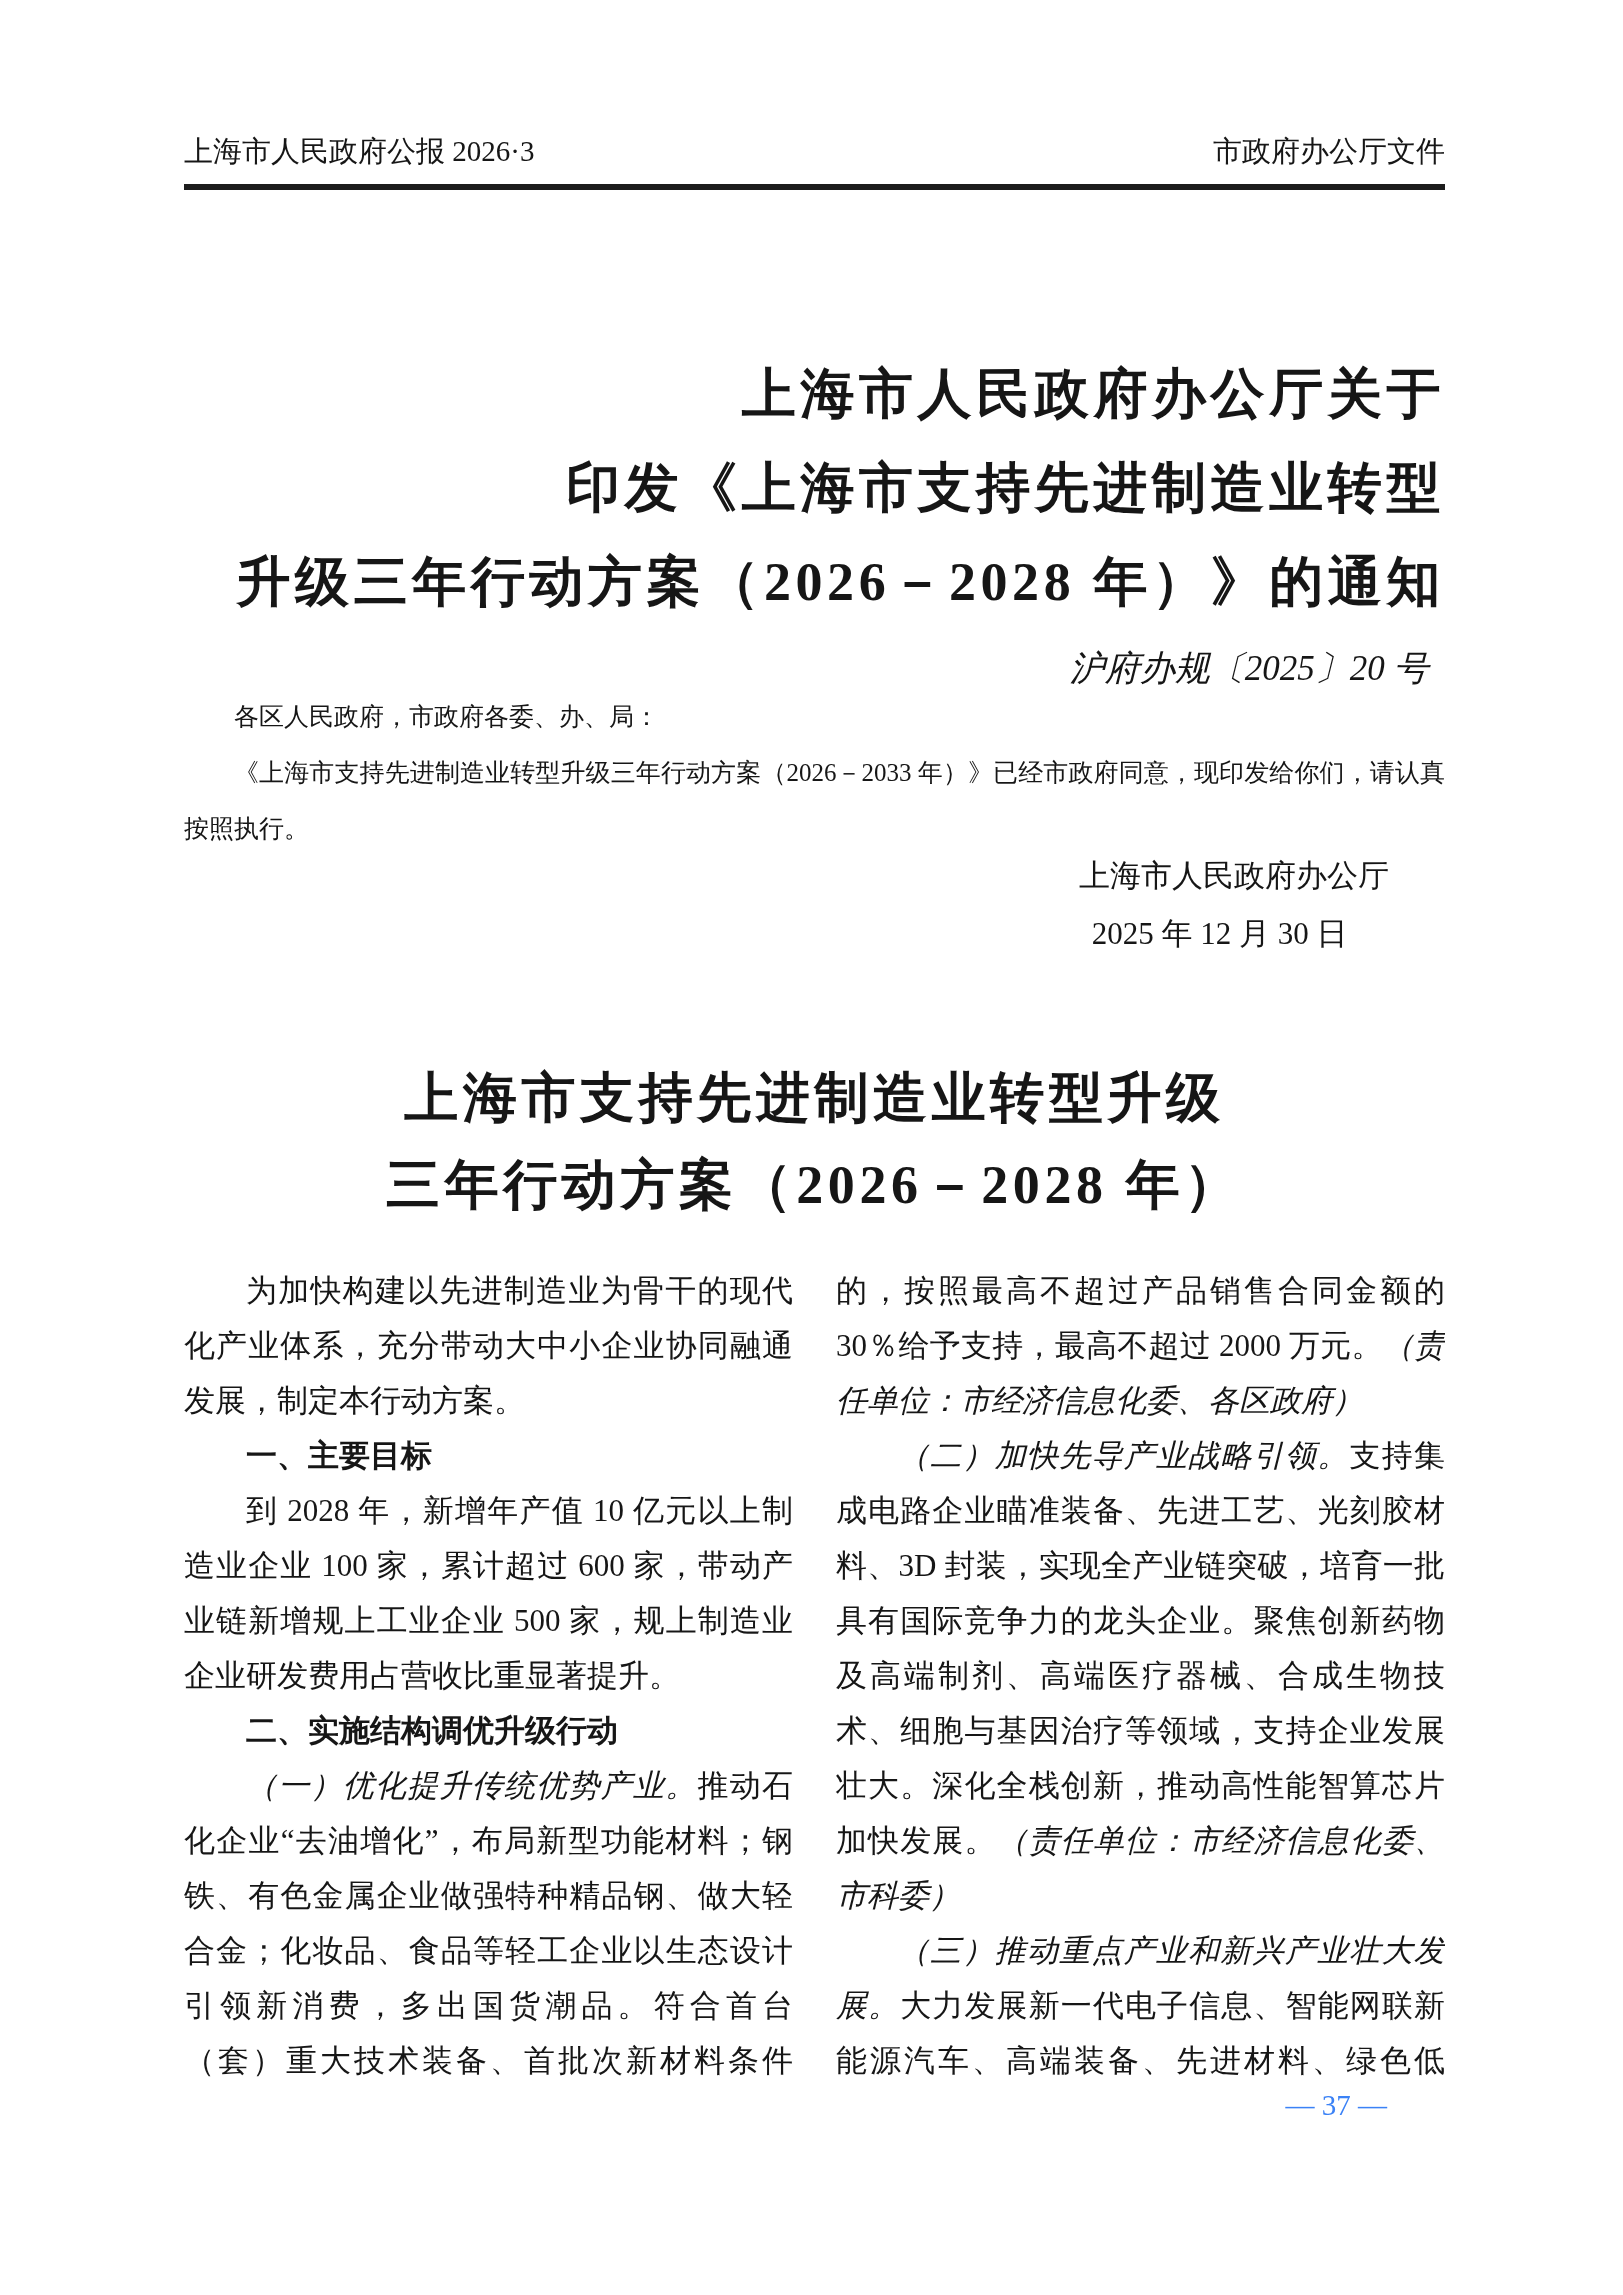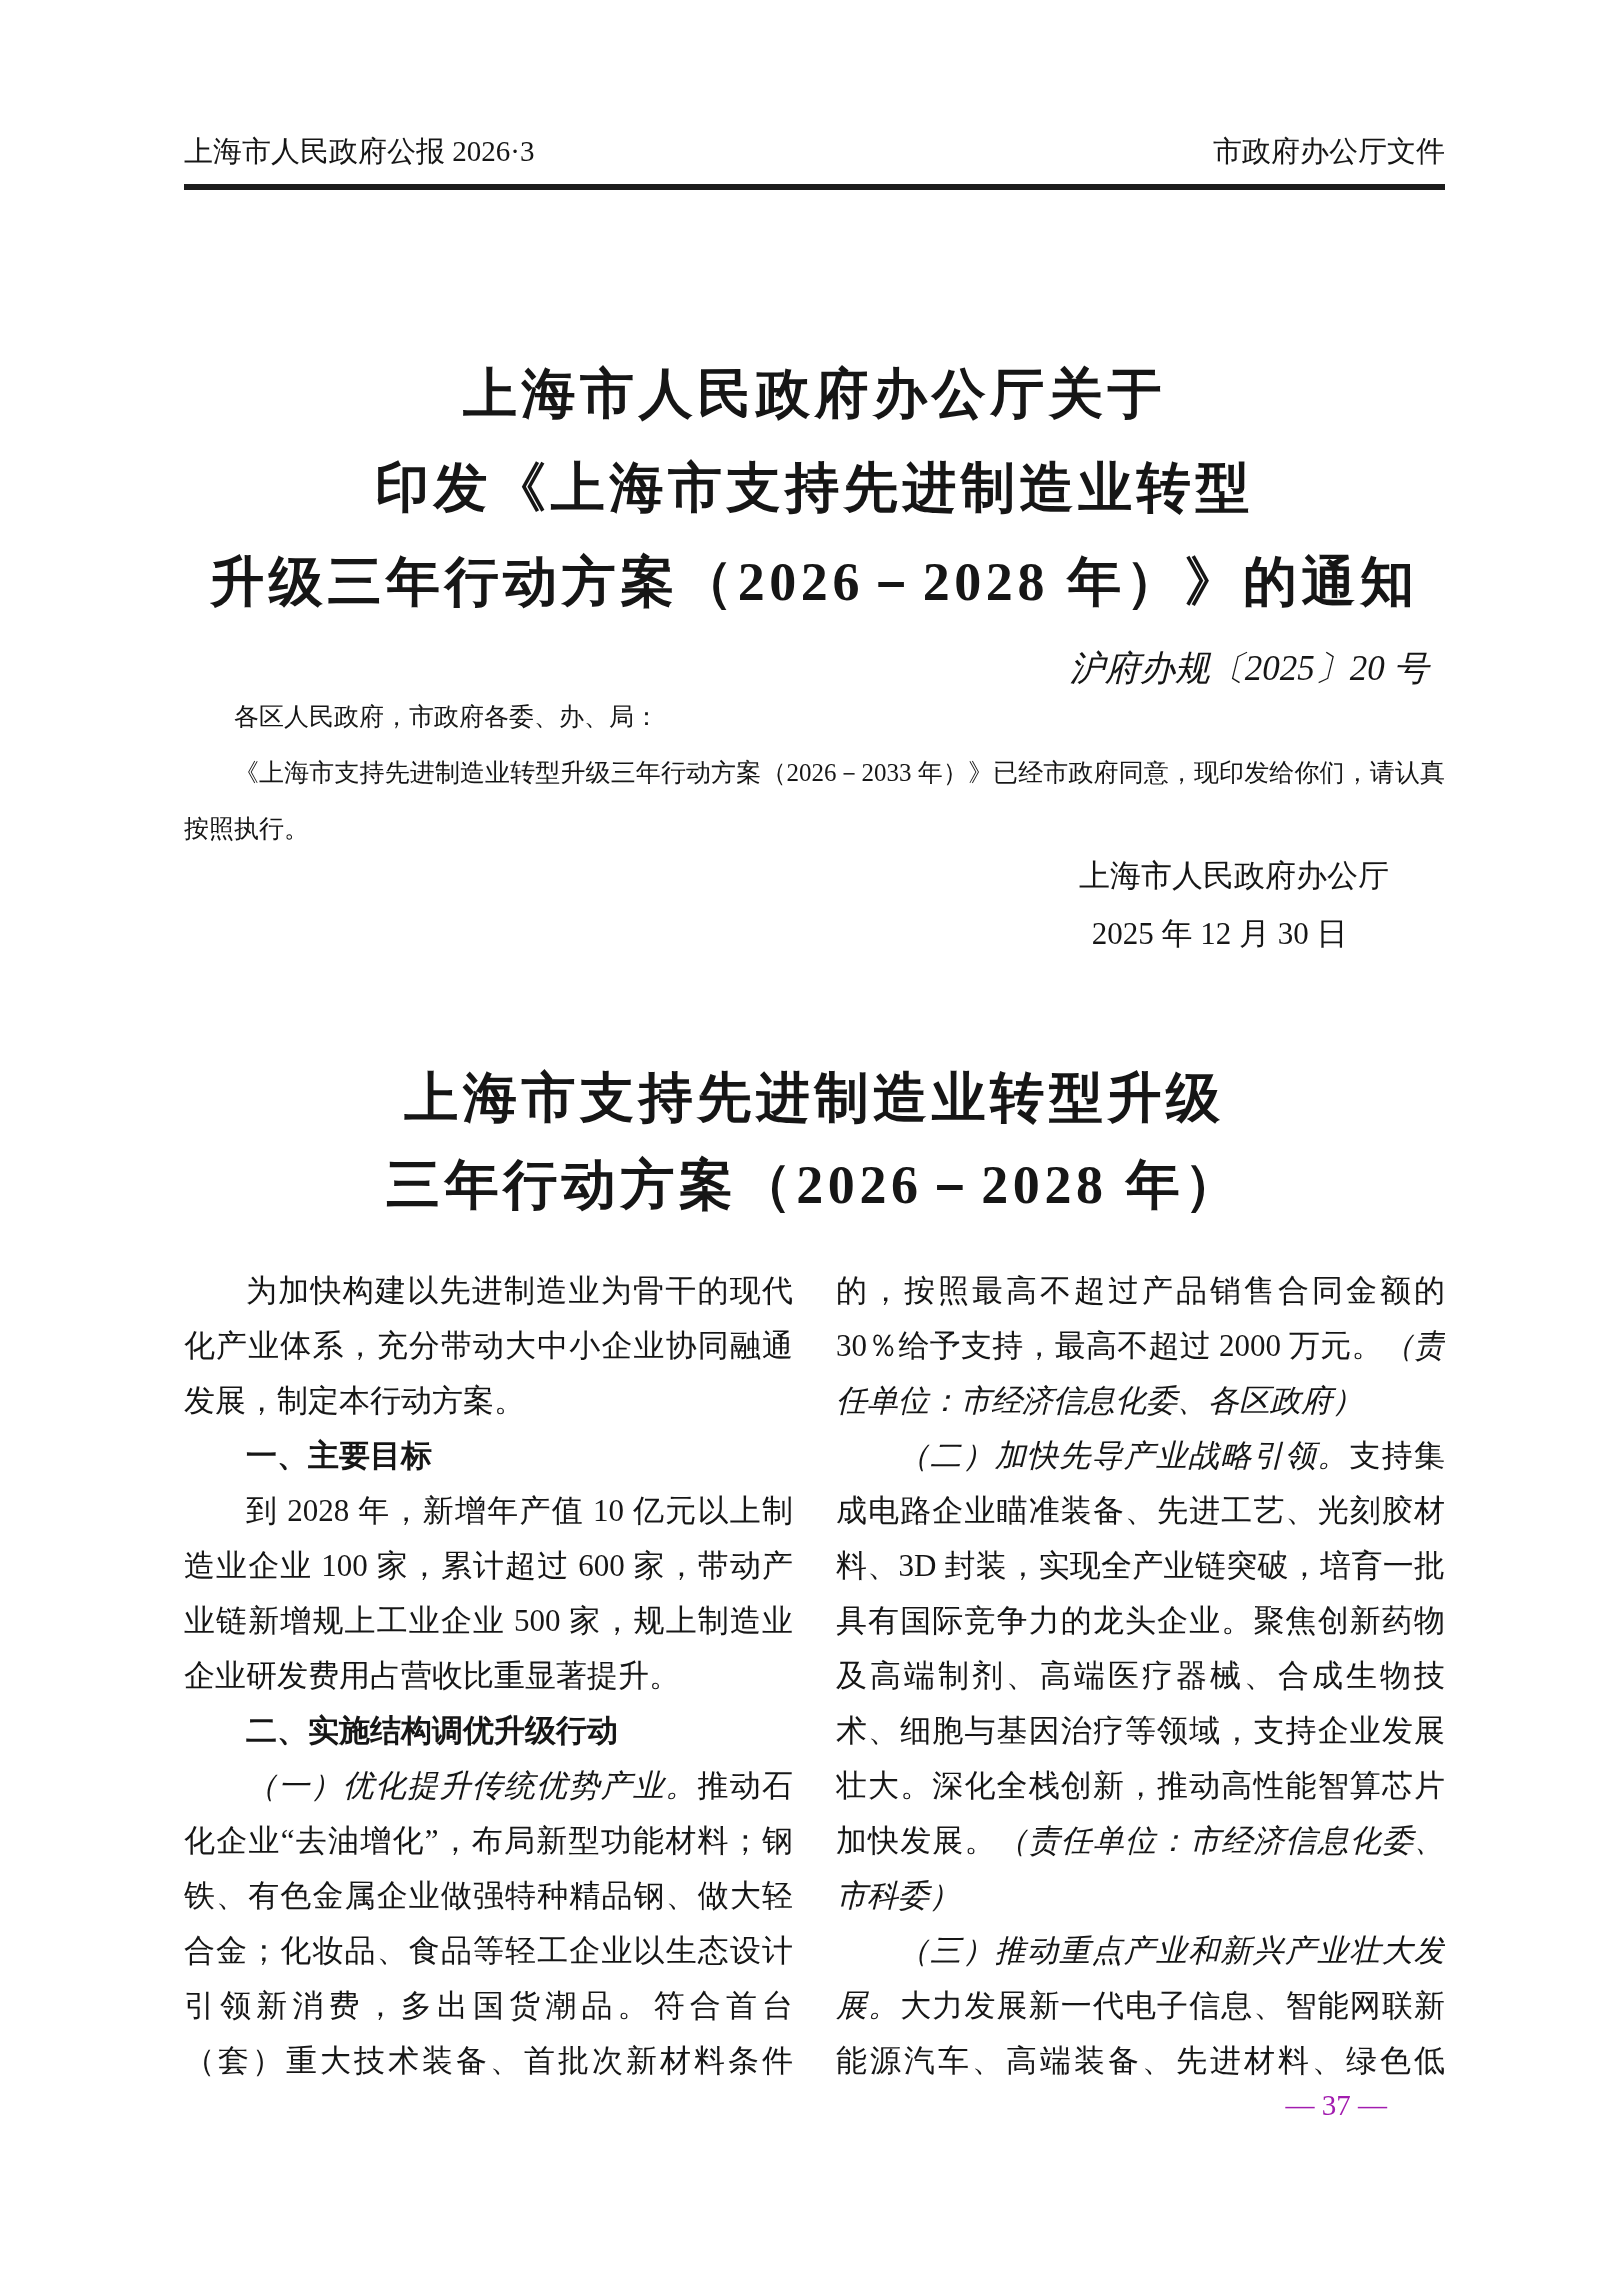--- a/index.html
+++ b/index.html
@@ -43,21 +43,21 @@
     width: 100%;
     height: 5.9px;
     background: #1d1d1d;
   }
   
   .notice-title {
     position: absolute;
     top: 347px;
     left: 0;
     width: 100%;
-    text-align: center;
+    text-align: right;
     font-size: 54px;
     font-weight: 700;
     letter-spacing: 4.6px;
     line-height: 94px;
   }
   
   .doc-number {
     position: absolute;
     top: 648px;
     left: 0;
@@ -133,21 +133,21 @@
   .page-number {
     position: absolute;
     top: 2087px;
     left: 0;
     width: 100%;
     box-sizing: border-box;
     padding-right: 58px;
     text-align: right;
     font-size: 29px;
     line-height: 37px;
-    color: #a21caf;
+    color: #3b82f6;
   }
 </style>
 </head>
 <body>
 
 <div class="page" style="color: rgb(22, 22, 22); background: rgb(255, 255, 255);">
   <div class="content">
 
     <div class="header-row">
       <span>上海市人民政府公报 2026·3</span>

